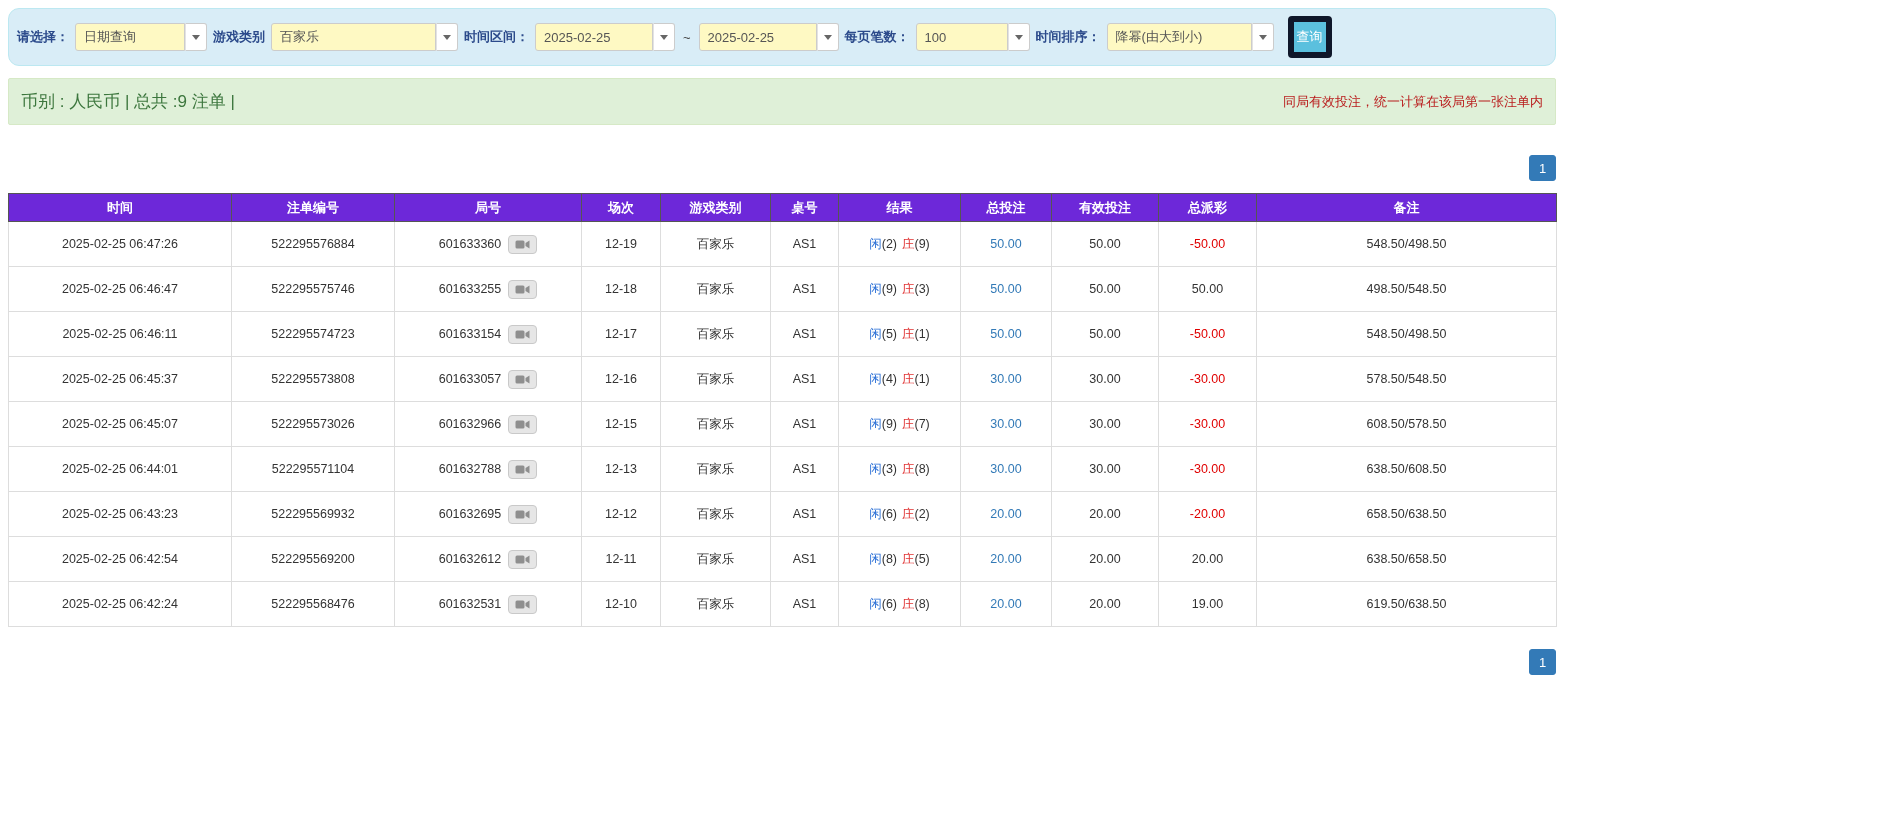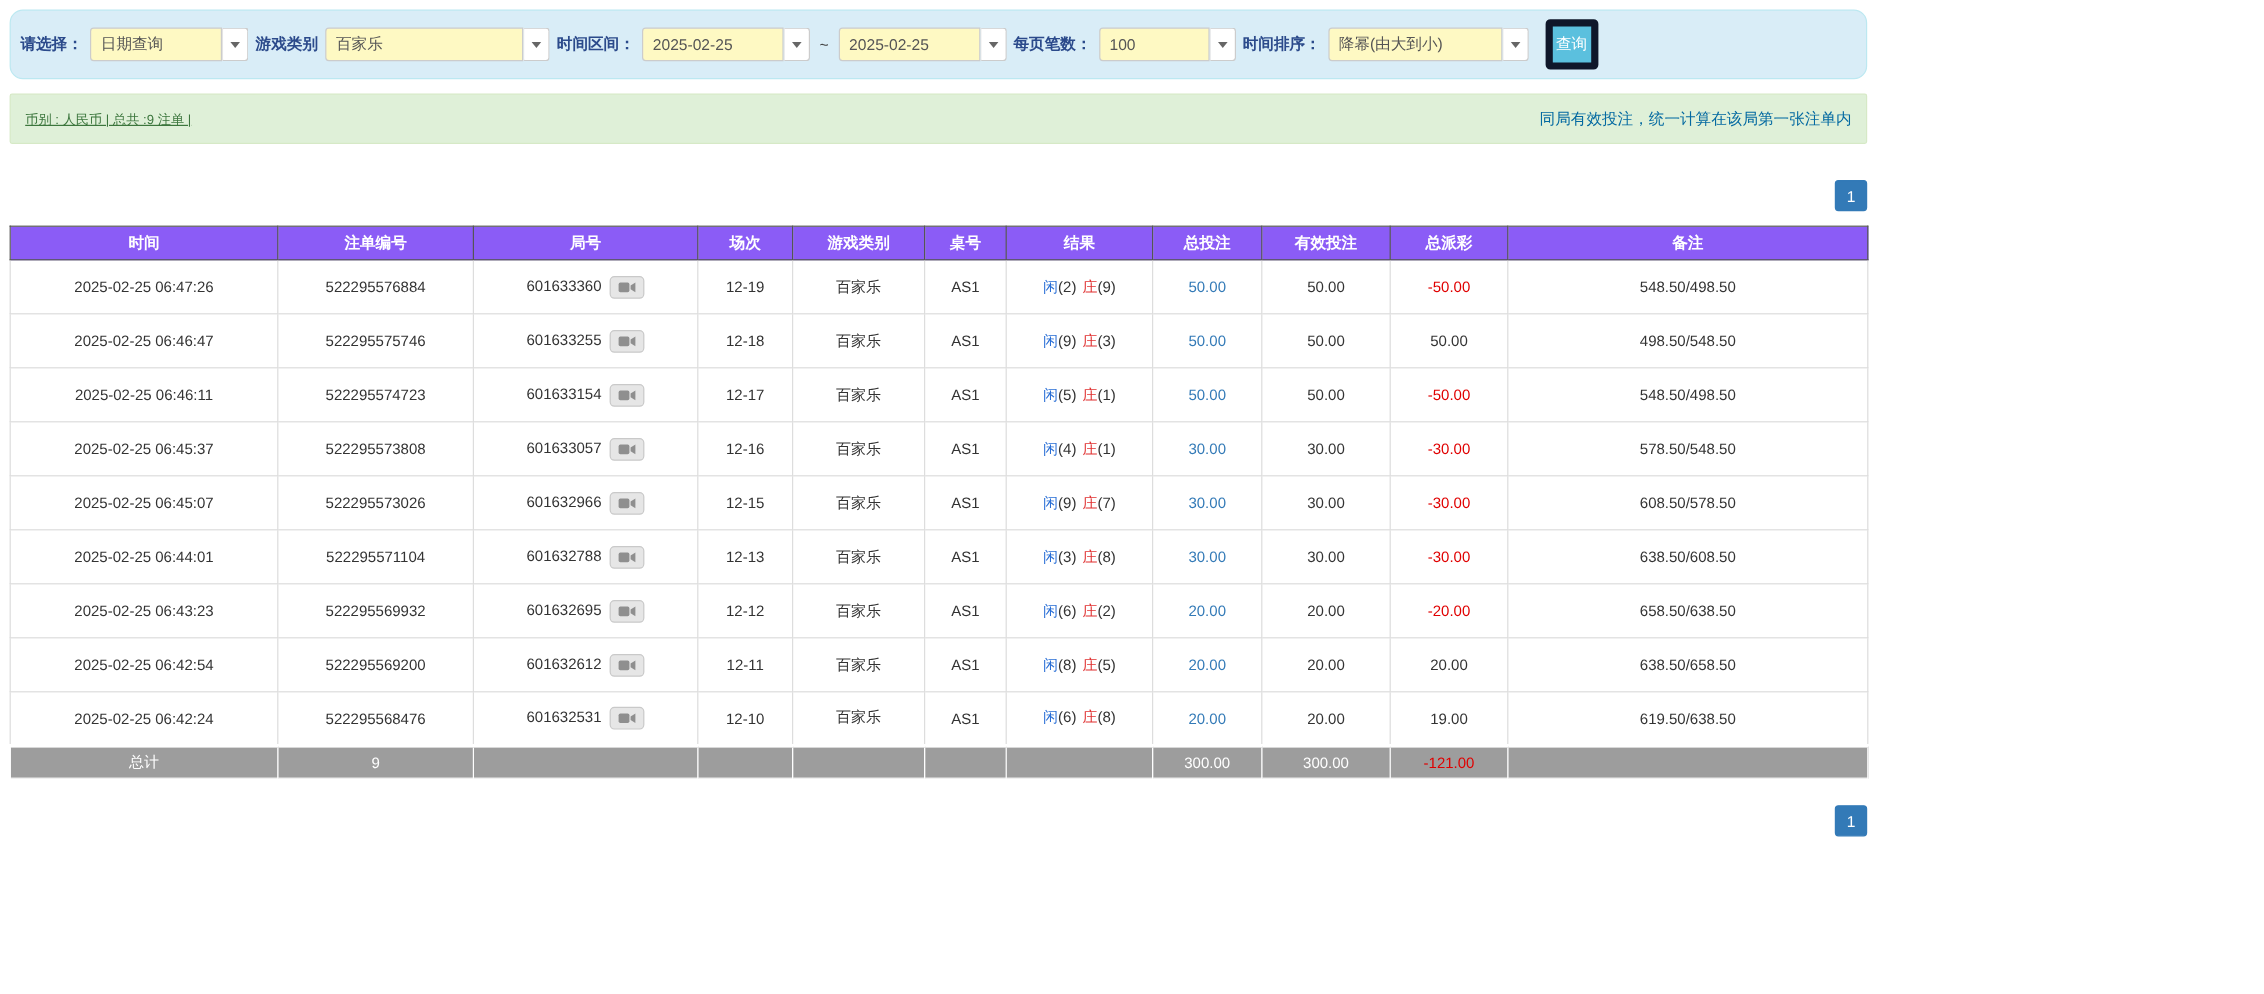--- a/index.html
+++ b/index.html
@@ -70,22 +70,22 @@
     width: 1548px;
     margin-top: 12px;
     background: #dff0d8;
     border: 1px solid #d6e9c6;
     border-radius: 2px;
     padding: 11px 12px;
     display: flex;
     justify-content: space-between;
     align-items: center;
   }
-  .info-left  { color: #3c763d; font-size: 11px; text-decoration: underline; }
-  .info-right { color: #0369a1; font-size: 13px; }
+  .info-left  { color: #3c763d; font-size: 17px; }
+  .info-right { color: #b91c1c; font-size: 13px; }
 
   
   .pagination { width: 1548px; display: flex; justify-content: flex-end; }
   .pagination.top    { margin-top: 30px; }
   .pagination.bottom { margin-top: 22px; }
   .page-btn {
     min-width: 27px; height: 26px;
     background: #337ab7;
     border: 1px solid #337ab7;
     color: #fff;
@@ -96,21 +96,21 @@
   }
 
   
   table {
     width: 1548px;
     border-collapse: collapse;
     margin-top: 12px;
     table-layout: fixed;
   }
   th {
-    background: #8b5cf6;
+    background: #6d28d9;
     color: #fff;
     font-weight: bold;
     font-size: 13px;
     height: 28px;
     border: 1px solid #555;
     text-align: center;
   }
   td {
     border: 1px solid #ddd;
     text-align: center;
@@ -416,33 +416,20 @@
         <td>百家乐</td>
         <td>AS1</td>
         <td><span class="res-p">闲</span><span class="res-n">(6)</span><span class="res-b">庄</span><span class="res-n">(8)</span></td>
         <td class="blue-val">20.00</td>
         <td>20.00</td>
         <td>19.00</td>
         <td>619.50/638.50</td>
       </tr>
 
 
-      <tr class="gray-row total-row">
-        <td>总计</td>
-        <td>9</td>
-        <td></td>
-        <td></td>
-        <td></td>
-        <td></td>
-        <td></td>
-        <td>300.00</td>
-        <td>300.00</td>
-        <td class="neg">-121.00</td>
-        <td></td>
-      </tr>
     </tbody>
   </table>
 
   <div class="pagination bottom">
     <button class="page-btn">1</button>
   </div>
 
 </div>
 
 </body></html>

